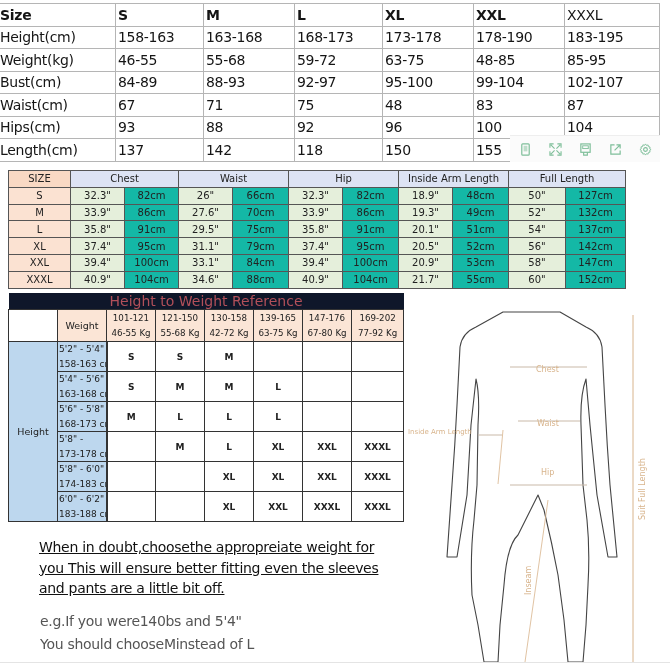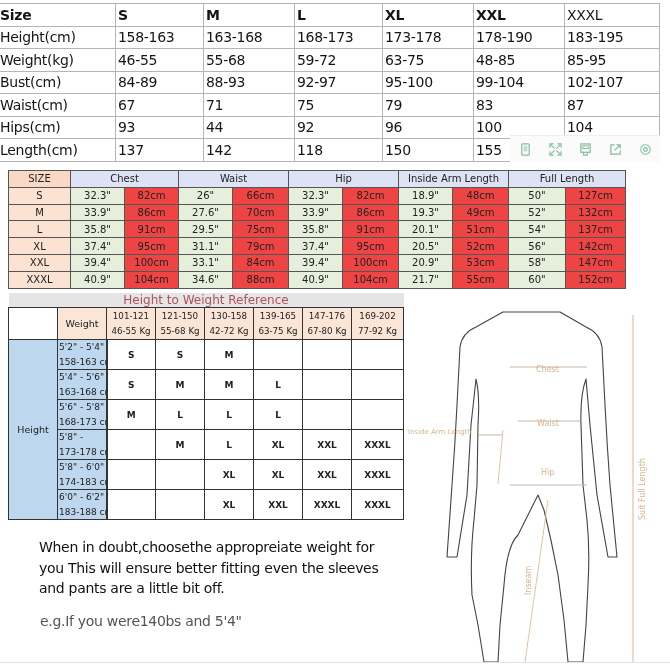--- a/index.html
+++ b/index.html
@@ -41,47 +41,48 @@
     position: absolute; left: 8px; top: 170px; width: 617px;
     border-collapse: collapse; table-layout: fixed;
     font-family: "DejaVu Sans", sans-serif; font-size: 10px; color: #222;
     border: 1.5px solid #555;
   }
   #t2 td { border: 1px solid #555; height: 16.8px; text-align: center; padding: 0; white-space: nowrap; overflow: hidden; }
   #t2 .size-h { background: #f9d9c4; }
   #t2 .grp-h { background: #dde3f4; }
   #t2 .size-c { background: #fbe2d2; }
   #t2 .in { background: #e5efdb; }
-  #t2 .cm { background: #ef4444; }
+  #t2 .cm { background: #14b8a6; }
 
   
   #t3 {
     position: absolute; left: 8px; top: 293px; width: 395px;
     border-collapse: collapse; table-layout: fixed;
     font-family: "DejaVu Sans", sans-serif; font-size: 8.7px; color: #222;
   }
   #t3 td { border: 1px solid #333; padding: 0; text-align: center; overflow: hidden; white-space: nowrap; }
-  #t3 .title { background: #e5e5e5; color: #b2505a; border: none; border-bottom: 1px solid #333; height: 14px; font-size: 12px; }
+  #t3 .title { background: #0f172a; color: #b2505a; border: none; border-bottom: 1px solid #333; height: 14px; font-size: 14px; }
   #t3 .wt-h { background: #fbe5d6; height: 32px; }
   #t3 .wt-label { background: #fbe5d6; font-size: 9.5px; }
   #t3 .blank-h { background: #fff; }
   #t3 .ht-label { background: #bdd7ee; font-size: 9.5px; border-right: 1px solid #333; margin-left: 36px; }
   #t3 .ht-cell { background: #bdd7ee; text-align: left; font-size: 9px; line-height: 14.5px; height: 29px; border-right: 2px solid #333; padding-left: 1px; }
   #t3 .sz { font-weight: bold; font-size: 9px; }
   #t3 .wt-h span { display: block; line-height: 15px; }
 
   
   #diagram { position: absolute; left: 400px; top: 295px; width: 270px; height: 372px; }
   .diag-label { position: absolute; font-family: "DejaVu Sans", sans-serif; color: #d8b48c; font-size: 8px; white-space: nowrap; }
 
   
   #note-main {
     position: absolute; left: 39px; top: 537px; width: 360px;
     font-family: "DejaVu Sans", sans-serif; font-size: 14px; line-height: 20.5px; color: #111;
     letter-spacing: -0.3px;
+    text-decoration: underline;
   }
   #note-ex {
     position: absolute; left: 40px; top: 610px; width: 360px;
     font-family: "DejaVu Sans", sans-serif; font-size: 14px; line-height: 23px; color: #555;
     letter-spacing: -0.3px;
   }
   #bottom-line { position: absolute; left: 0; top: 662px; width: 670px; height: 1px; background: #e4e4e4; }
 </style>
 </head>
 <body>
@@ -131,28 +132,28 @@
       <td>92-97</td>
       <td>95-100</td>
       <td>99-104</td>
       <td>102-107</td>
     </tr>
     <tr>
       <td>Waist(cm)</td>
       <td>67</td>
       <td>71</td>
       <td>75</td>
-      <td>79</td>
+      <td>48</td>
       <td>83</td>
       <td>87</td>
     </tr>
     <tr>
       <td>Hips(cm)</td>
       <td>93</td>
-      <td>44</td>
+      <td>88</td>
       <td>92</td>
       <td>96</td>
       <td>100</td>
       <td>104</td>
     </tr>
     <tr>
       <td>Length(cm)</td>
       <td>137</td>
       <td>142</td>
       <td>118</td>
@@ -438,14 +439,15 @@
   <span class="diag-label" style="left:137px;top:124px">Waist</span>
   <span class="diag-label" style="left:141px;top:173px">Hip</span>
   <span class="diag-label" style="left:8px;top:133px;font-size:7px">Inside Arm Length</span>
   <span class="diag-label" style="left:124px;top:300px;transform:rotate(-90deg);transform-origin:left top">Inseam</span>
   <span class="diag-label" style="left:238px;top:225px;transform:rotate(-90deg);transform-origin:left top">Suit Full Length</span>
 </div>
 
 <div id="note-main">When in doubt,choosethe appropreiate weight for you This will ensure better fitting even the sleeves  and pants are a little bit off.</div>
 <div id="note-ex">
   <div>e.g.If you were140bs and 5'4"</div>
+  <div>You should chooseMinstead of L</div>
 </div>
 <div id="bottom-line"></div>
 
 </body></html>

